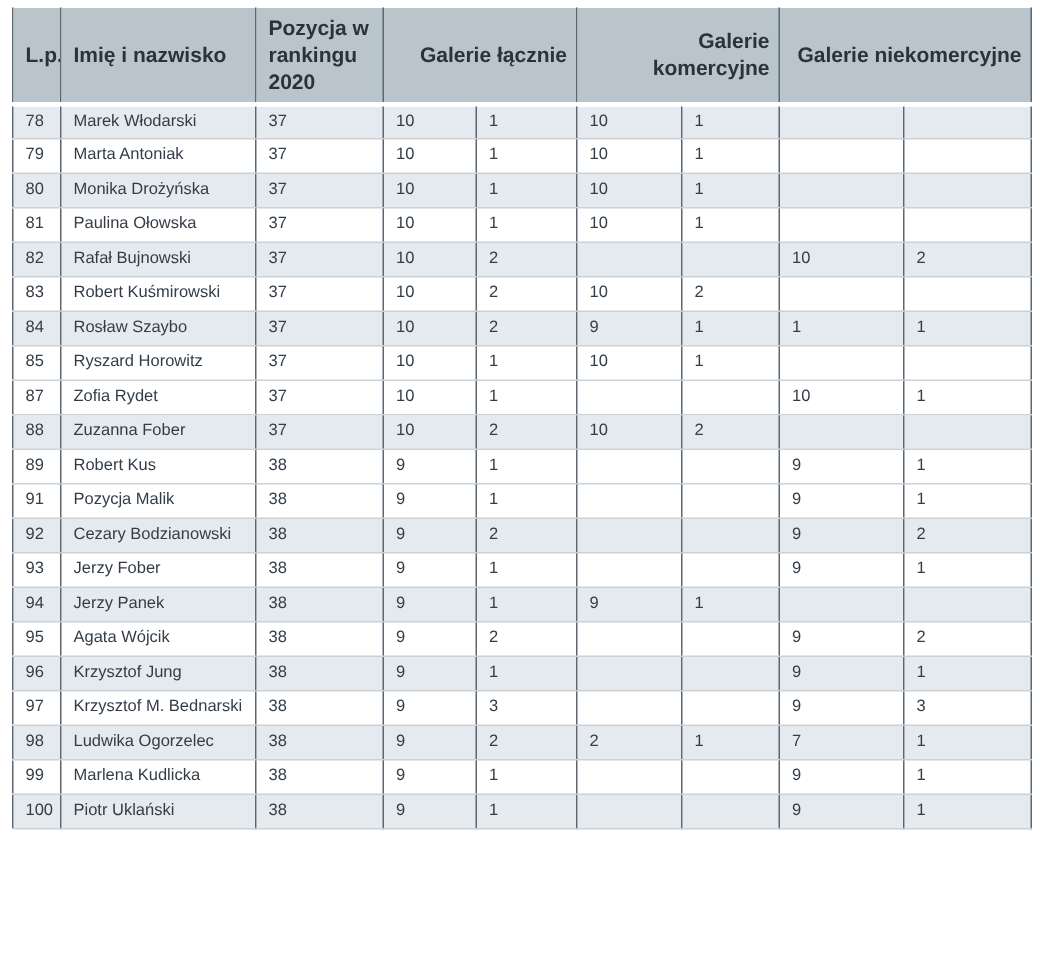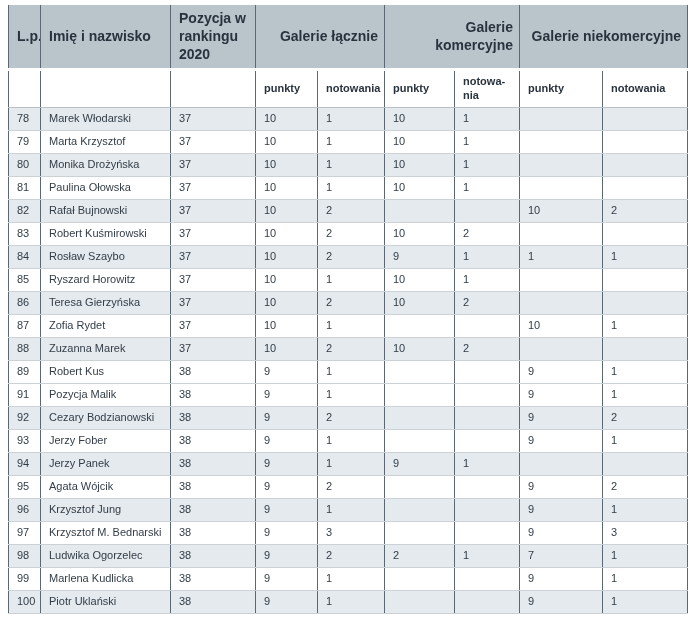--- a/index.html
+++ b/index.html
@@ -85,47 +85,36 @@
     </colgroup>
     <thead>
       <tr class="hdr-group">
         <th>L.p.</th>
         <th>Imię i nazwisko</th>
         <th>Pozycja w rankingu 2020</th>
         <th class="span2" colspan="2">Galerie łącznie</th>
         <th class="span2" colspan="2">Galerie komercyjne</th>
         <th class="span2" colspan="2">Galerie niekomercyjne</th>
       </tr>
-      <tr class="hdr-sub">
-        <th></th>
-        <th></th>
-        <th></th>
-        <th class="tight">punkty</th>
-        <th class="tight">notowania</th>
-        <th class="tight">punkty</th>
-        <th>notowa-nia</th>
-        <th class="tight">punkty</th>
-        <th class="tight">notowania</th>
-      </tr>
     </thead>
     <tbody id="rows">
         <tr class="shade">
           <td>78</td>
           <td>Marek Włodarski</td>
           <td>37</td>
           <td>10</td>
           <td>1</td>
           <td>10</td>
           <td>1</td>
           <td></td>
           <td></td>
         </tr>
         <tr>
           <td>79</td>
-          <td>Marta Krzysztof</td>
+          <td>Marta Antoniak</td>
           <td>37</td>
           <td>10</td>
           <td>1</td>
           <td>10</td>
           <td>1</td>
           <td></td>
           <td></td>
         </tr>
         <tr class="shade">
           <td>80</td>
@@ -186,45 +175,34 @@
           <td>85</td>
           <td>Ryszard Horowitz</td>
           <td>37</td>
           <td>10</td>
           <td>1</td>
           <td>10</td>
           <td>1</td>
           <td></td>
           <td></td>
         </tr>
-        <tr class="shade">
-          <td>86</td>
-          <td>Teresa Gierzyńska</td>
-          <td>37</td>
-          <td>10</td>
-          <td>2</td>
-          <td>10</td>
-          <td>2</td>
-          <td></td>
-          <td></td>
-        </tr>
         <tr>
           <td>87</td>
           <td>Zofia Rydet</td>
           <td>37</td>
           <td>10</td>
           <td>1</td>
           <td></td>
           <td></td>
           <td>10</td>
           <td>1</td>
         </tr>
         <tr class="shade">
           <td>88</td>
-          <td>Zuzanna Marek</td>
+          <td>Zuzanna Fober</td>
           <td>37</td>
           <td>10</td>
           <td>2</td>
           <td>10</td>
           <td>2</td>
           <td></td>
           <td></td>
         </tr>
         <tr>
           <td>89</td>

